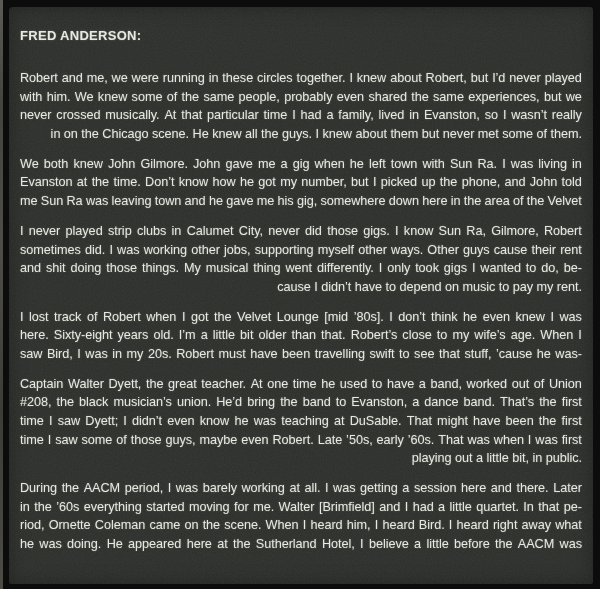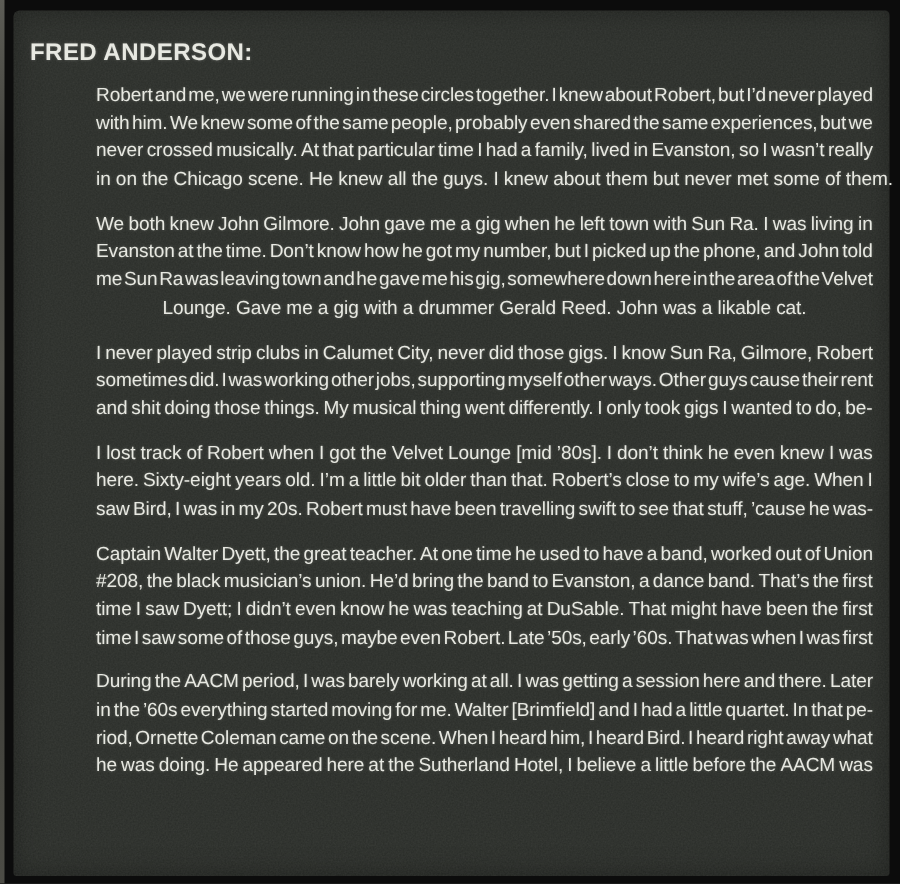--- a/index.html
+++ b/index.html
@@ -29,33 +29,33 @@
   .grain{
     position:absolute;inset:0;width:100%;height:100%;
     opacity:.10;pointer-events:none;border-radius:inherit;
   }
   .content{
     position:absolute;inset:0;
     padding:13px 11px 0 11px;
     color:var(--text-color);
   }
   .speaker{
-    font-size:16px;font-weight:700;letter-spacing:.3px;
-    line-height:18px;margin:7px 0 9px 0;
+    font-size:13px;font-weight:700;letter-spacing:.3px;
+    line-height:18px;margin:7px 0 24px 0;
     text-shadow:0 0 2px rgba(235,236,228,.30);
   }
   .para{
     font-size:12.7px;line-height:18.7px;
     margin:0 0 11px 0;
     letter-spacing:-.05px;
     text-shadow:0 0 2px rgba(235,236,228,.28);
   }
-  .line{height:18.7px;white-space:nowrap;margin-left:44px;}
+  .line{height:18.7px;white-space:nowrap;}
   .line.just{display:flex;justify-content:space-between;}
-  .line.last{text-align:center;}
+  .line.last{text-align:right;}
 </style>
 </head>
 <body>
 
 <div class="scan-edge"></div>
 
 <div class="page">
   <div class="content">
     <div class="speaker">FRED ANDERSON:</div>
     <div>
@@ -183,21 +183,20 @@
             <span>somewhere</span>
             <span>down</span>
             <span>here</span>
             <span>in</span>
             <span>the</span>
             <span>area</span>
             <span>of</span>
             <span>the</span>
             <span>Velvet</span>
           </div>
-          <div class="line last">Lounge. Gave me a gig with a drummer Gerald Reed. John was a likable cat.</div>
         </div>
         <div class="para">
           <div class="line just">
             <span>I</span>
             <span>never</span>
             <span>played</span>
             <span>strip</span>
             <span>clubs</span>
             <span>in</span>
             <span>Calumet</span>
@@ -245,20 +244,21 @@
             <span>I</span>
             <span>only</span>
             <span>took</span>
             <span>gigs</span>
             <span>I</span>
             <span>wanted</span>
             <span>to</span>
             <span>do,</span>
             <span>be-</span>
           </div>
+          <div class="line last">cause I didn’t have to depend on music to pay my rent.</div>
         </div>
         <div class="para">
           <div class="line just">
             <span>I</span>
             <span>lost</span>
             <span>track</span>
             <span>of</span>
             <span>Robert</span>
             <span>when</span>
             <span>I</span>
@@ -398,20 +398,21 @@
             <span>’50s,</span>
             <span>early</span>
             <span>’60s.</span>
             <span>That</span>
             <span>was</span>
             <span>when</span>
             <span>I</span>
             <span>was</span>
             <span>first</span>
           </div>
+          <div class="line last">playing out a little bit, in public.</div>
         </div>
         <div class="para">
           <div class="line just">
             <span>During</span>
             <span>the</span>
             <span>AACM</span>
             <span>period,</span>
             <span>I</span>
             <span>was</span>
             <span>barely</span>

